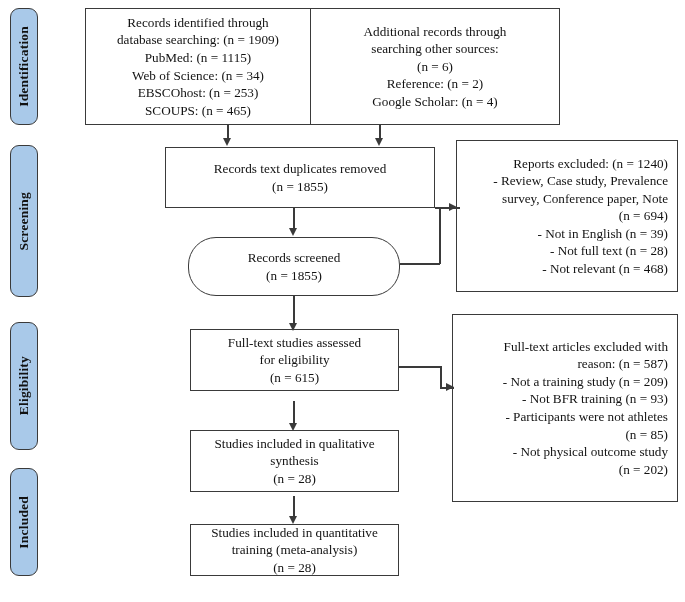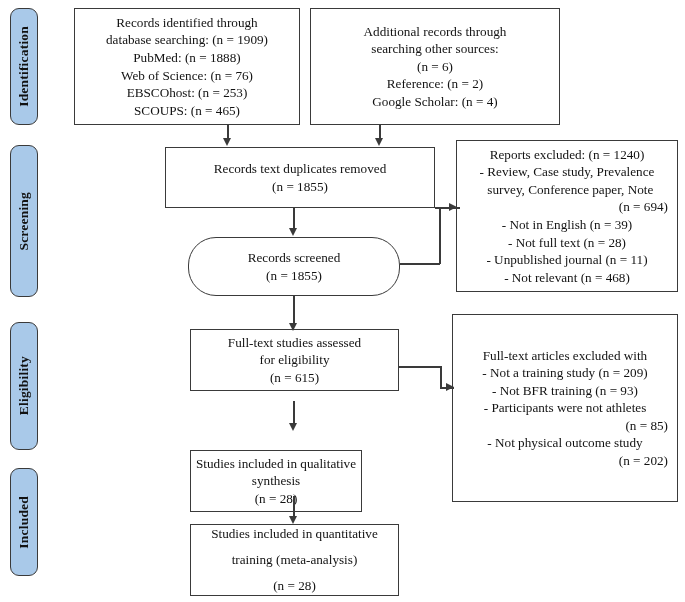--- a/index.html
+++ b/index.html
@@ -56,21 +56,21 @@
     color: #121212;
     white-space: pre;
     text-align: center;
   }
   .flow-box.left-align {
     align-items: stretch;
     justify-content: center;
     padding: 0 9px;
   }
   .flow-box.left-align .line {
-    text-align: center;
+    text-align: right;
     white-space: pre;
   }
   .flow-box.left-align .line.ctr {
     text-align: right;
   }
   .flow-box.left-align .line.hang {
     padding-left: 10px;
     text-indent: -10px;
   }
 
@@ -113,25 +113,25 @@
   </div>
 
   <div class="phase-pill" style="left:10px; top:322px; width:28px; height:128px;">
     <span class="phase-label">Eligibility</span>
   </div>
 
   <div class="phase-pill" style="left:10px; top:468px; width:28px; height:108px;">
     <span class="phase-label">Included</span>
   </div>
 
-  <div class="flow-box" style="left:74px; top:8px; width:226px; height:117px;">
+  <div class="flow-box" style="left:85px; top:8px; width:226px; height:117px;">
     <div class="line">Records identified through</div>
     <div class="line">database searching: (n = 1909)</div>
-    <div class="line">PubMed: (n = 1888)</div>
-    <div class="line">Web of Science: (n = 76)</div>
+    <div class="line">PubMed: (n = 1115)</div>
+    <div class="line">Web of Science: (n = 34)</div>
     <div class="line">EBSCOhost: (n = 253)</div>
     <div class="line">SCOUPS: (n = 465)</div>
   </div>
 
   <div class="flow-box" style="left:310px; top:8px; width:250px; height:117px;">
     <div class="line">Additional records through</div>
     <div class="line">searching other sources:</div>
     <div class="line">(n = 6)</div>
     <div class="line">Reference: (n = 2)</div>
     <div class="line">Google Scholar: (n = 4)</div>
@@ -147,47 +147,47 @@
     <div class="line">(n = 1855)</div>
   </div>
 
   <div class="flow-box left-align" style="left:456px; top:140px; width:222px; height:152px;">
     <div class="line hang">Reports excluded: (n = 1240)</div>
     <div class="line hang">- Review, Case study, Prevalence</div>
     <div class="line hang">  survey, Conference paper, Note</div>
     <div class="line ctr">(n = 694)</div>
     <div class="line hang">- Not in English (n = 39)</div>
     <div class="line hang">- Not full text (n = 28)</div>
-    <div class="line hang">- Unpublished journal (n = 11)</div>
     <div class="line hang">- Not relevant (n = 468)</div>
   </div>
 
   <div class="flow-box" style="left:190px; top:329px; width:209px; height:62px;">
     <div class="line">Full-text studies assessed</div>
     <div class="line">for eligibility</div>
     <div class="line">(n = 615)</div>
   </div>
 
   <div class="flow-box left-align" style="left:452px; top:314px; width:226px; height:188px;">
     <div class="line hang">Full-text articles excluded with</div>
+    <div class="line ctr">reason: (n = 587)</div>
     <div class="line hang">- Not a training study (n = 209)</div>
     <div class="line hang">- Not BFR training (n = 93)</div>
     <div class="line hang">- Participants were not athletes</div>
     <div class="line ctr">(n = 85)</div>
     <div class="line hang">- Not physical outcome study</div>
     <div class="line ctr">(n = 202)</div>
   </div>
 
-  <div class="flow-box" style="left:190px; top:450px; width:172px; height:62px;">
+  <div class="flow-box" style="left:190px; top:430px; width:209px; height:62px;">
     <div class="line">Studies included in qualitative</div>
     <div class="line">synthesis</div>
     <div class="line">(n = 28)</div>
   </div>
 
-  <div class="flow-box" style="left:190px; top:524px; width:209px; height:72px;justify-content:space-between;">
+  <div class="flow-box" style="left:190px; top:524px; width:209px; height:52px;">
     <div class="line">Studies included in quantitative</div>
     <div class="line">training (meta-analysis)</div>
     <div class="line">(n = 28)</div>
   </div>
 
   <div class="seg v" style="left:227px; top:125px; height:14px;"></div>
   <div class="arrow-down" style="left:223px; top:138px;"></div>
 
   <div class="seg v" style="left:379px; top:125px; height:14px;"></div>
   <div class="arrow-down" style="left:375px; top:138px;"></div>

